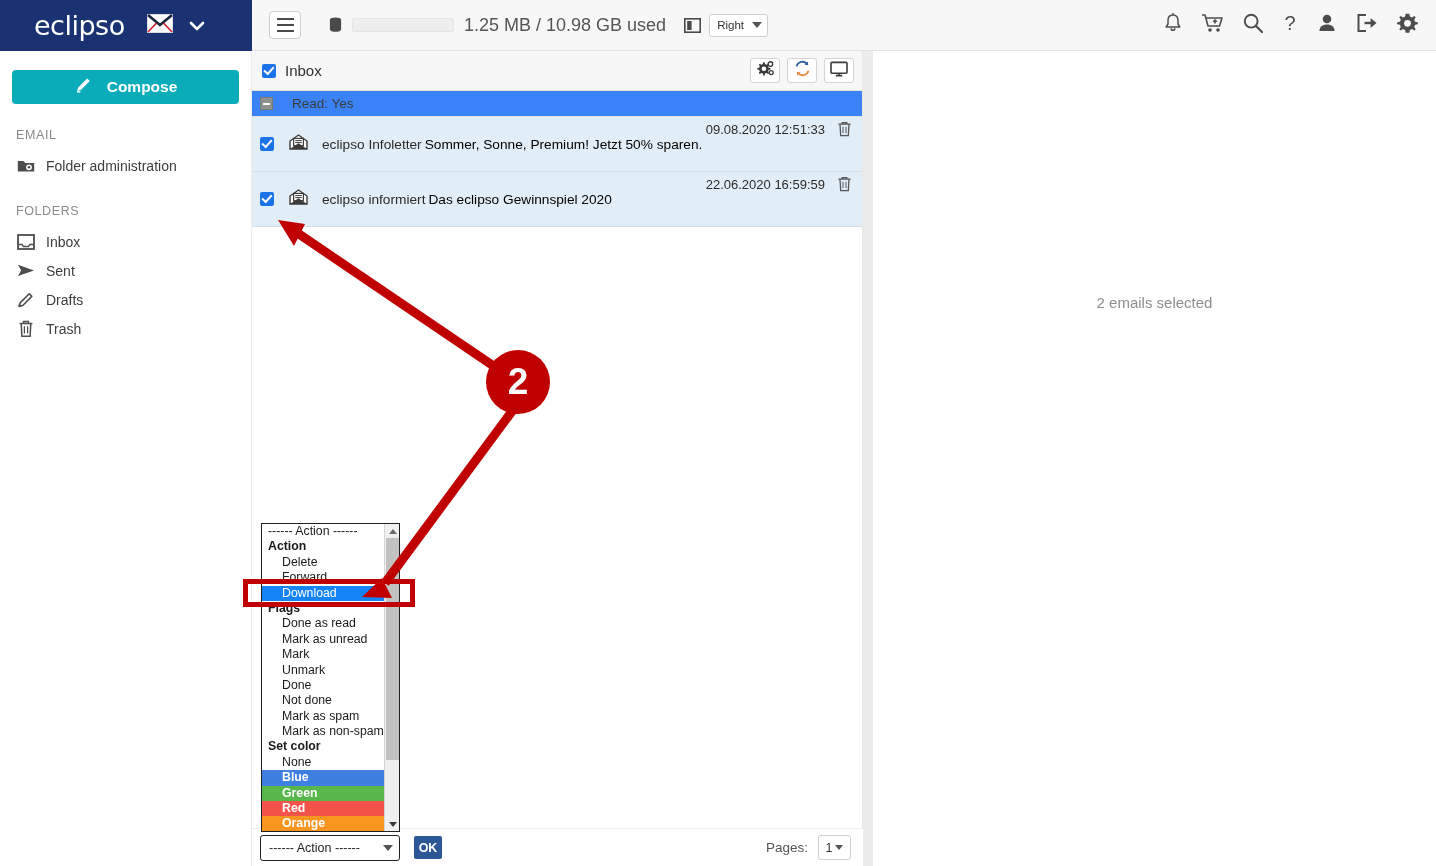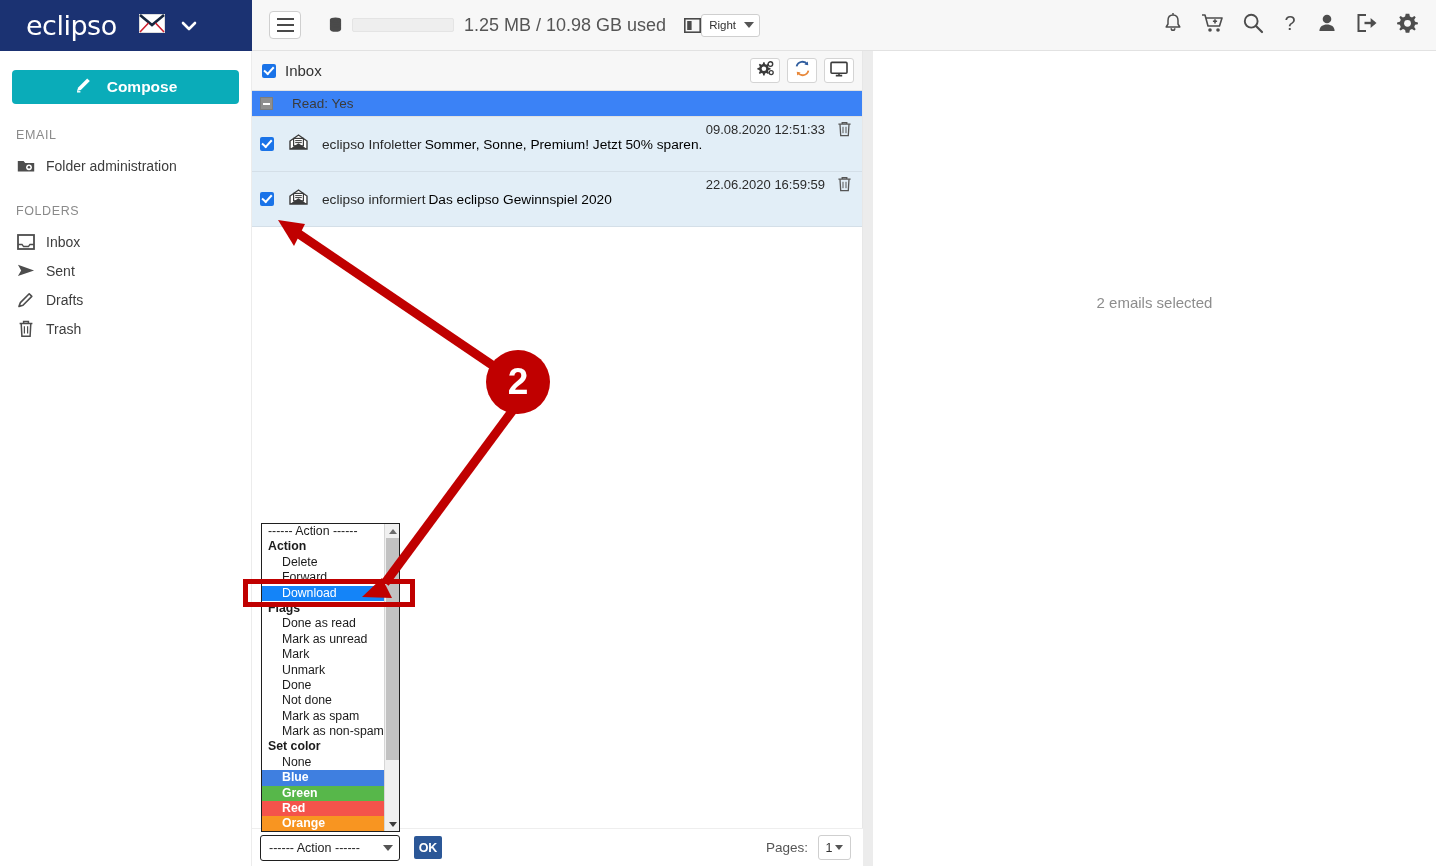--- a/index.html
+++ b/index.html
@@ -8,21 +8,21 @@
     width: 1436px; height: 866px;
     font-family: "Liberation Sans", sans-serif;
     background: #ffffff;
     overflow: hidden;
   }
   #app { position: relative; width: 1436px; height: 866px; }
 
   
   .brandbar {
     position: absolute; left: 0; top: 0; width: 252px; height: 51px;
-    background: #1b3272; display: flex; align-items: center; padding-left: 26px;
+    background: #1b3272; display: flex; align-items: center; padding-left: 34px;
   }
   .brand-logo {
     color: #ffffff; font-size: 27px; letter-spacing: -0.5px;
     font-weight: 400; font-family: "DejaVu Sans", sans-serif;
   }
   .brand-icons { display: flex; align-items: center; margin-left: 22px; gap: 16px; }
   .env-icon { display: inline-block; }
   .caret-white { color: #ffffff; font-size: 15px; line-height: 1; }
 
   
@@ -37,21 +37,21 @@
     justify-content: center; align-items: center; gap: 4px; cursor: pointer;
   }
   .hamburger span { display: block; width: 17px; height: 2px; background: #4a4a4a; }
   .quota-wrap { display: flex; align-items: center; margin-left: 28px; gap: 10px; }
   .db-icon { width: 13px; height: 16px; }
   .quota-bar {
     width: 102px; height: 14px; background: #eeeeee; border: 1px solid #e4e4e4;
     border-radius: 2px;
   }
   .quota-text { font-size: 18px; color: #555555; white-space: nowrap; }
-  .layout-wrap { display: flex; align-items: center; margin-left: 18px; }
+  .layout-wrap { display: flex; align-items: center; margin-left: 18px; gap: 8px; }
   .layout-icon { width: 17px; height: 15px; }
   .layout-select {
     border: 1px solid #cfcfcf; background: #ffffff; border-radius: 3px;
     height: 23px; min-width: 56px; display: flex; align-items: center;
     justify-content: space-between; padding: 0 5px 0 7px; font-size: 11.5px;
     color: #333; cursor: pointer; gap: 8px;
   }
   .tri-down {
     width: 0; height: 0; border-left: 5px solid transparent;
     border-right: 5px solid transparent; border-top: 6px solid #555;

